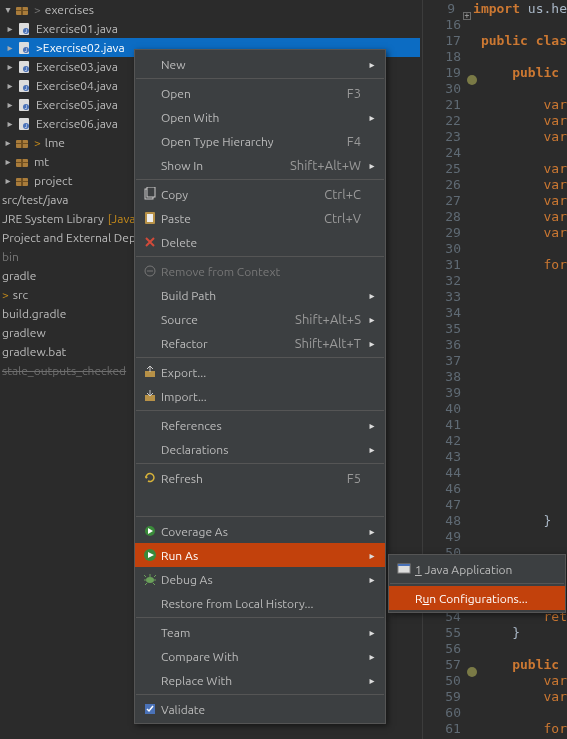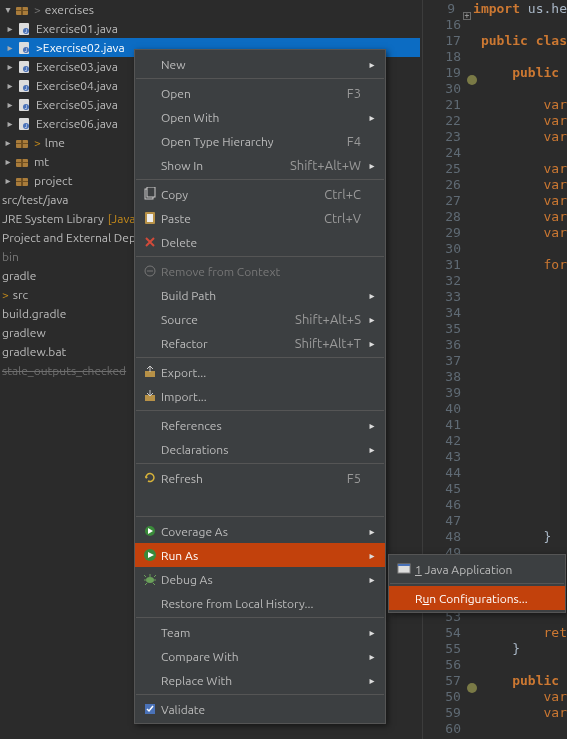--- a/index.html
+++ b/index.html
@@ -397,25 +397,20 @@
         <span class="gutter">43</span>
         <span class="margin"></span>
         <span class="code"></span>
       </div>
       <div class="line">
         <span class="gutter">44</span>
         <span class="margin"></span>
         <span class="code"></span>
       </div>
       <div class="line">
-        <span class="gutter">45</span>
-        <span class="margin"></span>
-        <span class="code"></span>
-      </div>
-      <div class="line">
         <span class="gutter">46</span>
         <span class="margin"></span>
         <span class="code"></span>
       </div>
       <div class="line">
         <span class="gutter">47</span>
         <span class="margin"></span>
         <span class="code"></span>
       </div>
       <div class="line">

